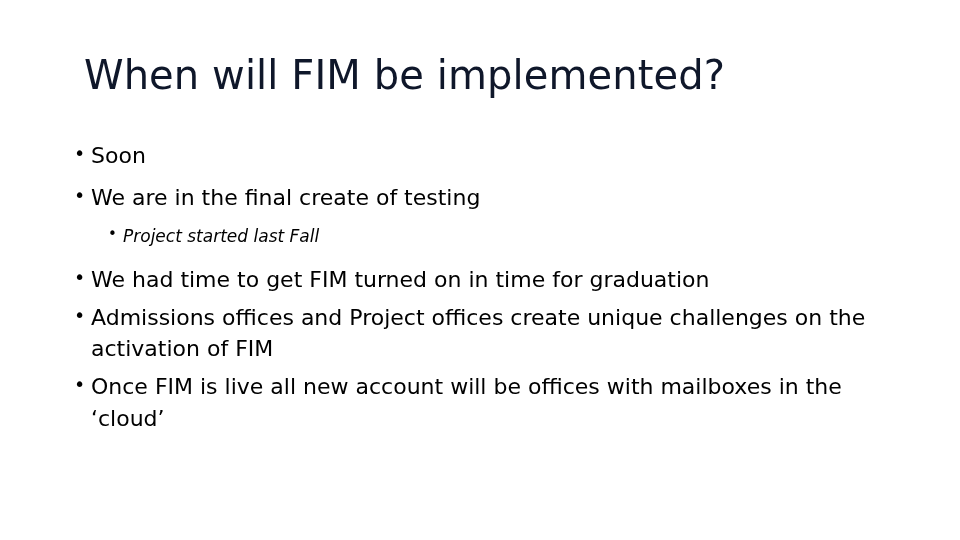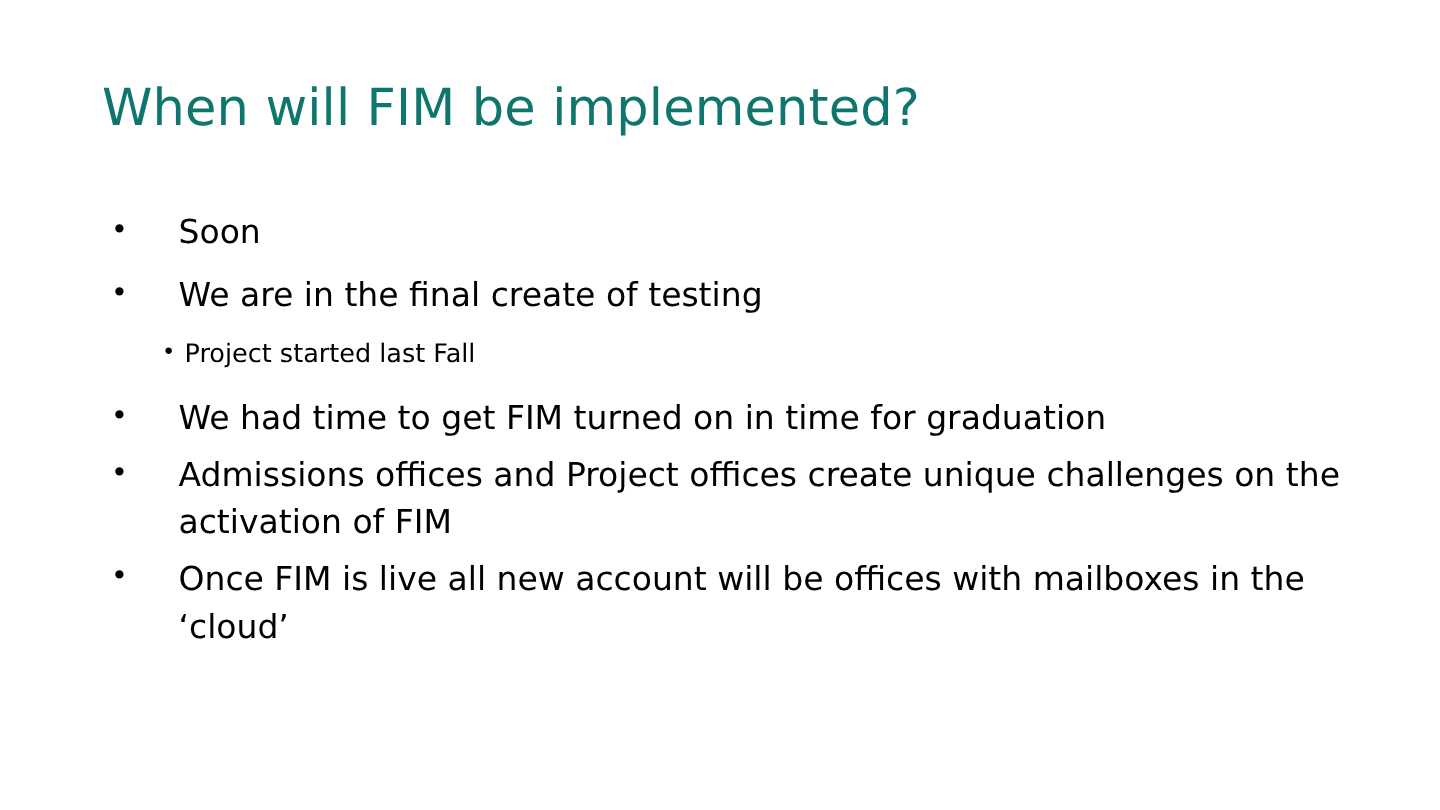--- a/index.html
+++ b/index.html
@@ -19,28 +19,28 @@
   .slide {
     position: relative;
     width: 960px;
     height: 540px;
     background: #ffffff;
     box-sizing: border-box;
   }
 
   .slide-title {
     position: absolute;
-    left: 68px;
+    left: 84px;
     top: 52px;
     width: 830px;
-    font-size: 34px;
+    font-size: 40px;
     line-height: 1.18;
     font-weight: 400;
     letter-spacing: 0.1px;
-    color: #0f766e;
+    color: #0f172a;
     white-space: nowrap;
   }
 
   .body-block {
     position: absolute;
     left: 68px;
     top: 140px;
     width: 832px;
   }
 
@@ -58,38 +58,38 @@
   }
   .lvl1 .marker {
     flex: 0 0 auto;
     width: 17px;
     text-align: left;
     font-size: 19px;
     line-height: 1.42;
   }
   .lvl1 .btext {
     flex: 1 1 auto;
-    margin-left: 28px;
   }
 
   
   .lvl2 {
     font-size: 17px;
     line-height: 1.42;
     padding-left: 40px;
   }
   .lvl2 .marker {
     flex: 0 0 auto;
     width: 15px;
     text-align: left;
     font-size: 15px;
     line-height: 1.42;
   }
   .lvl2 .btext {
     flex: 1 1 auto;
+    font-style: italic;
   }
 
   .gap-sm { height: 7px; }
   .gap-md { height: 11px; }
   .gap-lg { height: 15px; }
 </style>
 </head>
 <body>
 
 <div class="slide">

